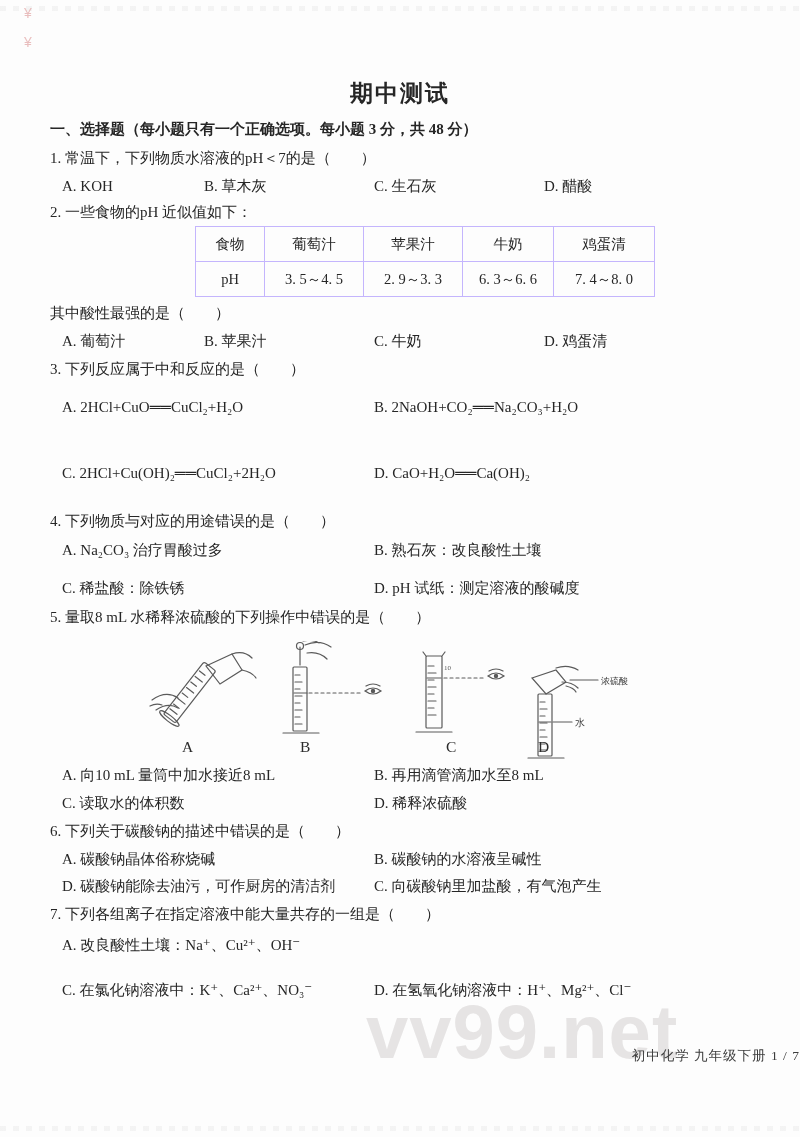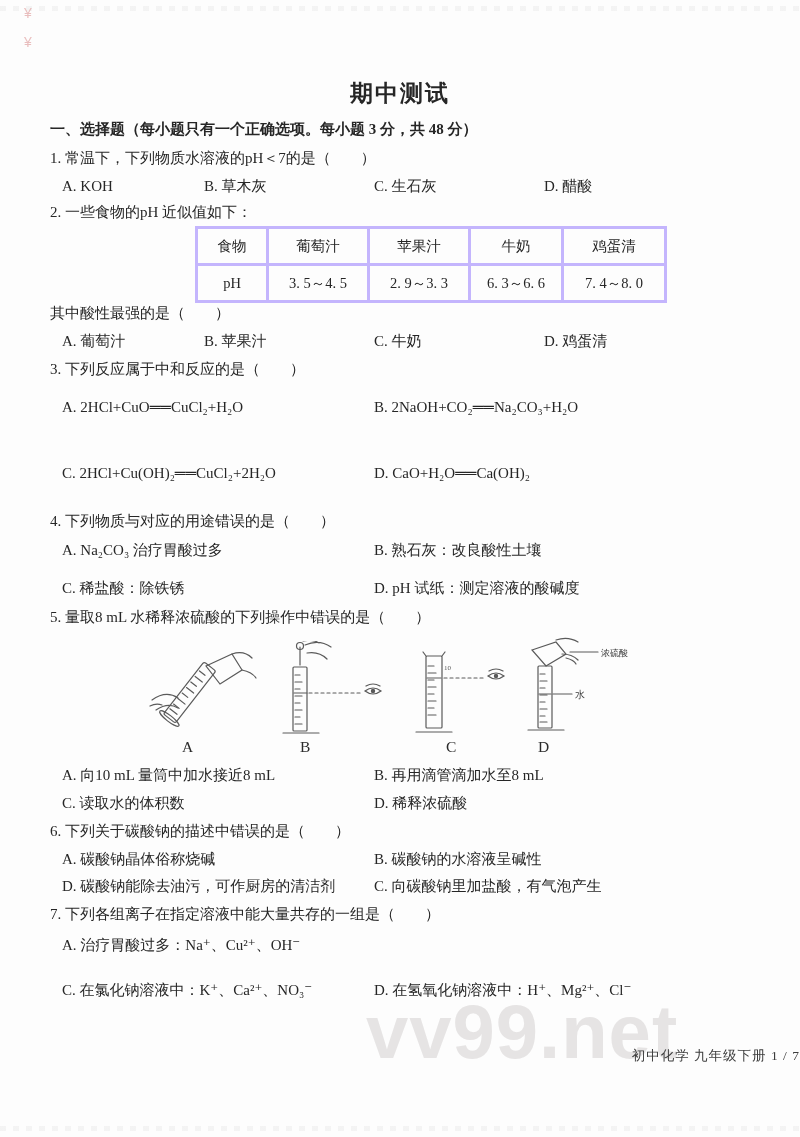--- a/index.html
+++ b/index.html
@@ -17,21 +17,21 @@
   .title{position:absolute;left:0;right:0;text-align:center;font-weight:bold;
     font-size:23px;letter-spacing:2px;}
   .line{position:absolute;left:50px;right:30px;white-space:nowrap;}
   .bold{font-weight:bold;}
   .row4{position:absolute;left:62px;right:30px;display:grid;
     grid-template-columns:142px 170px 170px 1fr;white-space:nowrap;}
   .row2{position:absolute;left:62px;right:30px;display:grid;
     grid-template-columns:312px 1fr;white-space:nowrap;}
   table.ph{position:absolute;left:195px;top:226px;border-collapse:collapse;
     font-size:14.5px;}
-  table.ph td{border:3px solid #c4b5fd;text-align:center;height:34px;padding:0 6px;}
+  table.ph td{border:1px solid #c4b5fd;text-align:center;height:34px;padding:0 6px;}
   table.ph td.c0{width:56px;} table.ph td.c1{width:86px;} table.ph td.c2{width:86px;}
   table.ph td.c3{width:78px;} table.ph td.c4{width:88px;}
   .fig{position:absolute;}
   .fig svg{display:block;}
   .figlabel{position:absolute;font-size:15.5px;color:#2b2b2b;}
   .footer{position:absolute;left:0;right:0;top:1048px;text-align:right;
     font-size:13.5px;color:#3c3c3c;letter-spacing:1px;}
   .watermark{position:absolute;left:366px;top:984px;z-index:0;
     font-family:"Liberation Sans","DejaVu Sans",sans-serif;
     font-weight:800;font-size:76px;letter-spacing:1px;color:#e6e4e4;
@@ -160,21 +160,21 @@
           <path d="M40 30 h40" stroke-dasharray="3 3"></path>
           <g>
             <path d="M84 28 q8 -6 16 0 q-8 6 -16 0 z"></path>
             <circle cx="92" cy="28" r="1.6" fill="#5a5a5a"></circle>
             <path d="M85 23 q7 -4 14 0"></path>
           </g>
         </g>
       </svg>
     </div>
 
-    <div class="fig" style="left:512px;top:636px">
+    <div class="fig" style="left:512px;top:664px">
       <svg width="140" height="102" viewBox="0 0 140 102">
         <g stroke="#5a5a5a" fill="none" stroke-width="1.2" stroke-linecap="round">
           <rect x="26" y="30" width="14" height="62" rx="1"></rect>
           <line x1="16" y1="94" x2="52" y2="94"></line>
           <path d="M28 38h5 M28 45h7 M28 52h5 M28 59h7 M28 66h5 M28 73h7 M28 80h5 M28 86h7"></path>
           <path d="M20 14 l24 -8 l10 12 l-20 12 z"></path>
           <path d="M44 4 q12 -4 22 2 M50 18 q10 0 16 6 M54 22 q8 2 10 6"></path>
           <line x1="58" y1="16" x2="86" y2="16"></line>
           <text x="89" y="20" font-size="9" fill="#3a3a3a" stroke="none">浓硫酸</text>
           <line x1="27" y1="58" x2="39" y2="58"></line>
@@ -203,21 +203,21 @@
       <span>A. 碳酸钠晶体俗称烧碱</span>
       <span>B. 碳酸钠的水溶液呈碱性</span>
     </div>
     <div class="row2" style="top:877px">
       <span>D. 碳酸钠能除去油污，可作厨房的清洁剂</span>
       <span>C. 向碳酸钠里加盐酸，有气泡产生</span>
     </div>
 
     <div class="line" style="top:905px">7. 下列各组离子在指定溶液中能大量共存的一组是（　　）</div>
     <div class="row2" style="top:936px">
-      <span>A. 治疗胃酸过多：Na⁺、Cu²⁺、OH⁻</span>
+      <span>A. 改良酸性土壤：Na⁺、Cu²⁺、OH⁻</span>
     </div>
     <div class="row2" style="top:981px">
       <span>C. 在氯化钠溶液中：K⁺、Ca²⁺、NO₃⁻</span>
       <span>D. 在氢氧化钠溶液中：H⁺、Mg²⁺、Cl⁻</span>
     </div>
 
     <div class="footer">初中化学 九年级下册 1 / 7</div>
 
   </div>
 </div>

